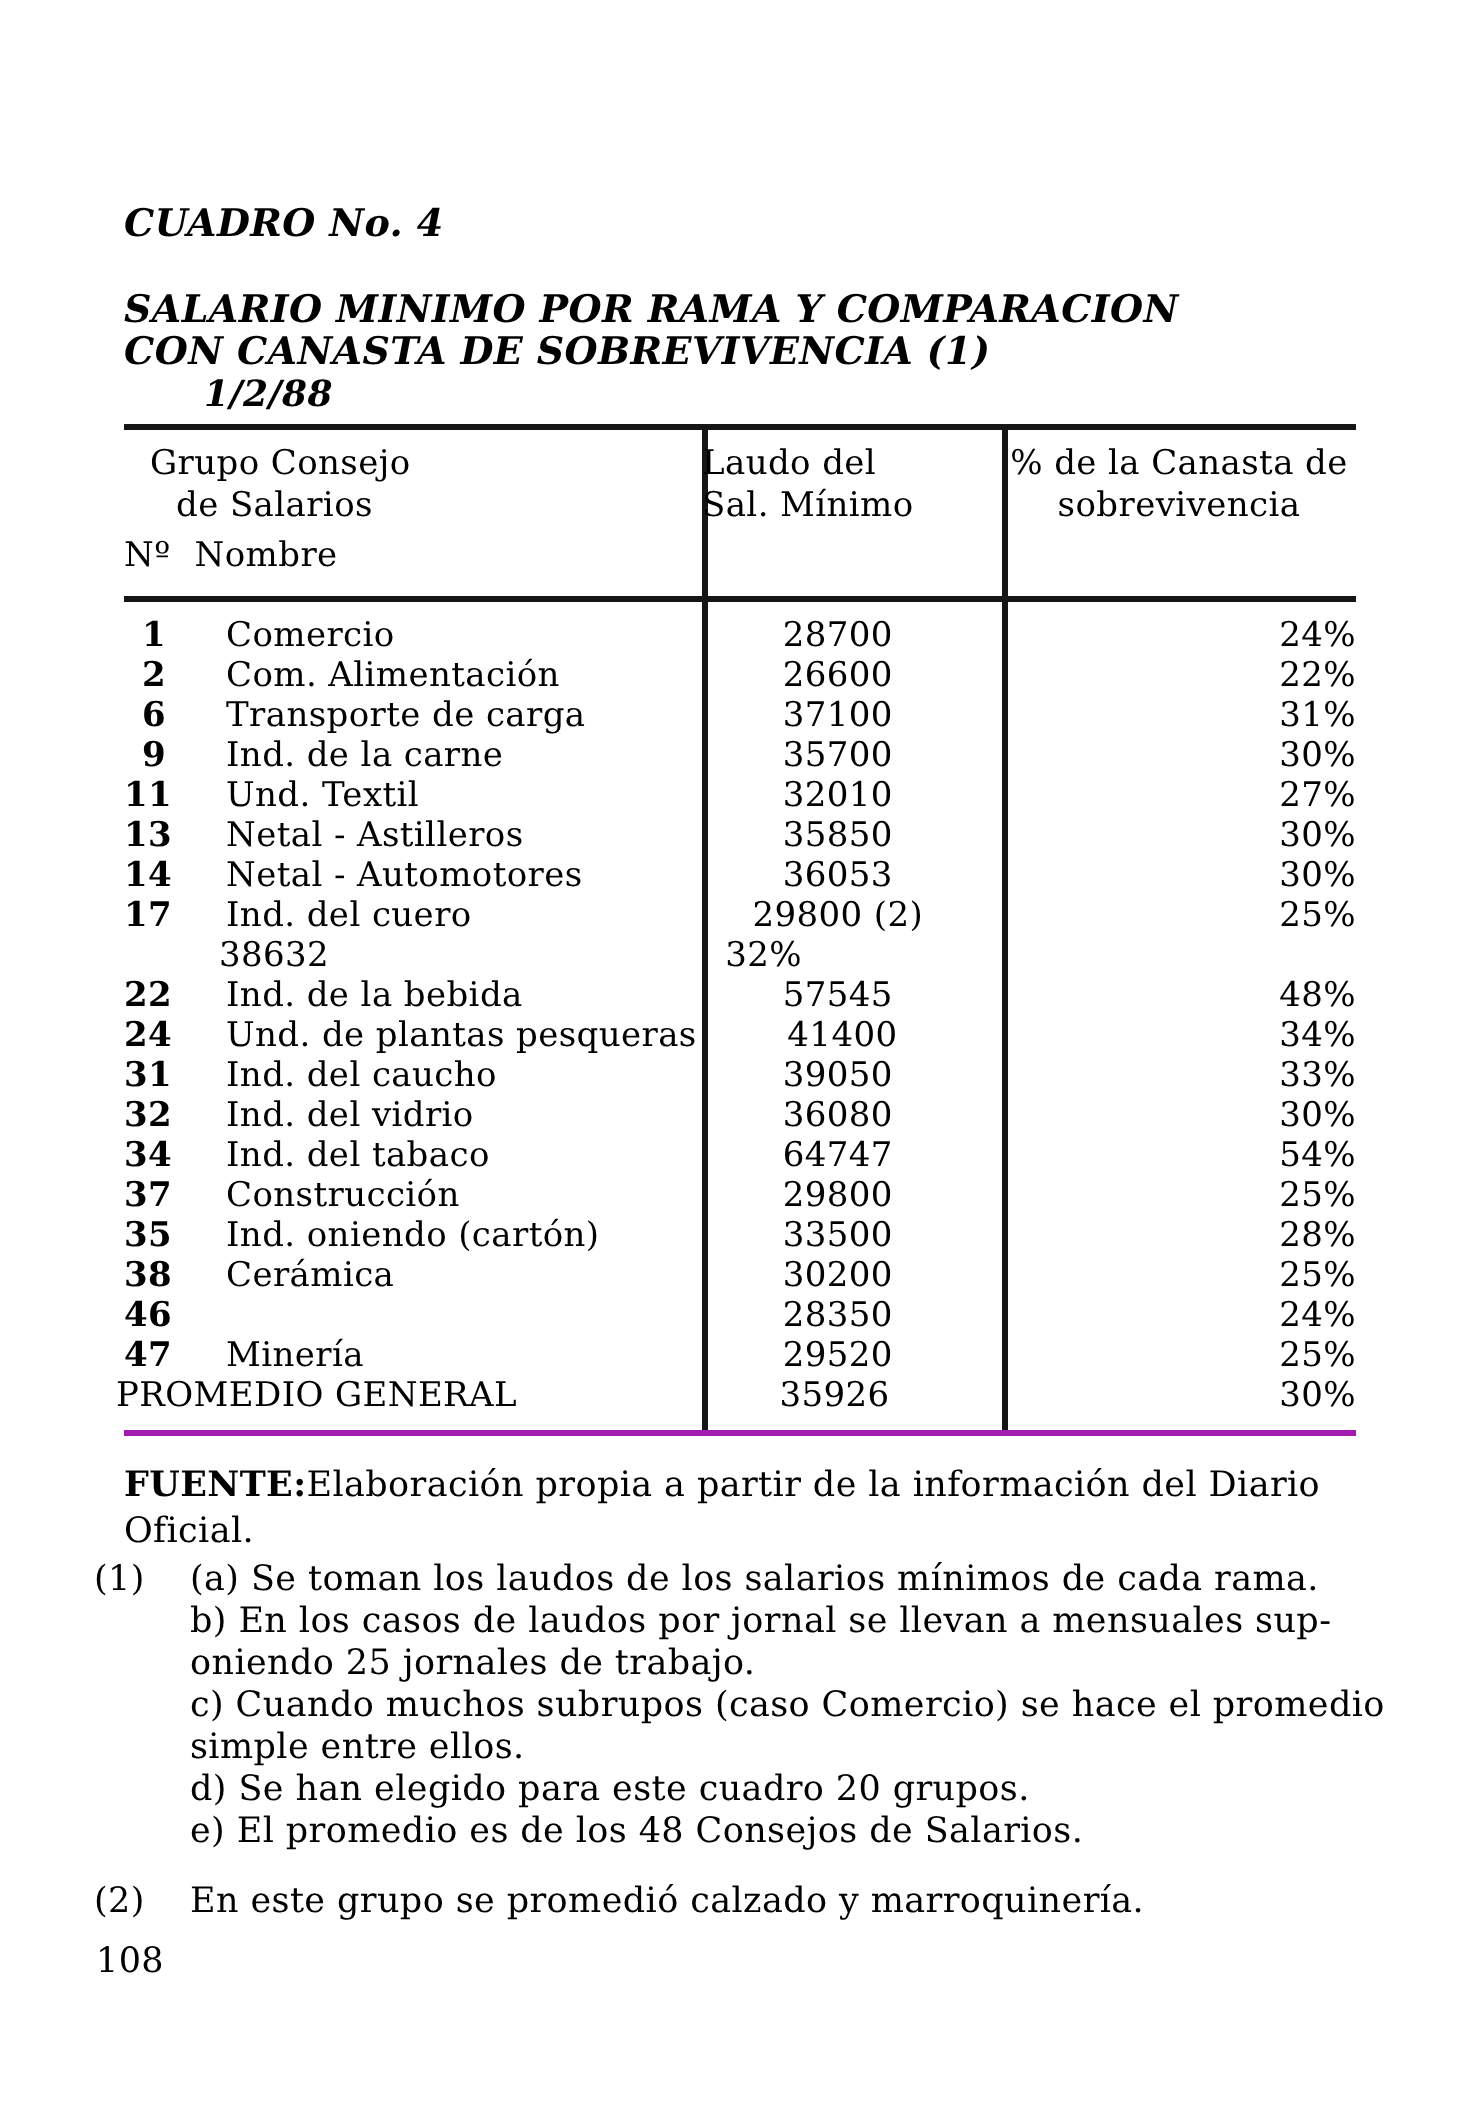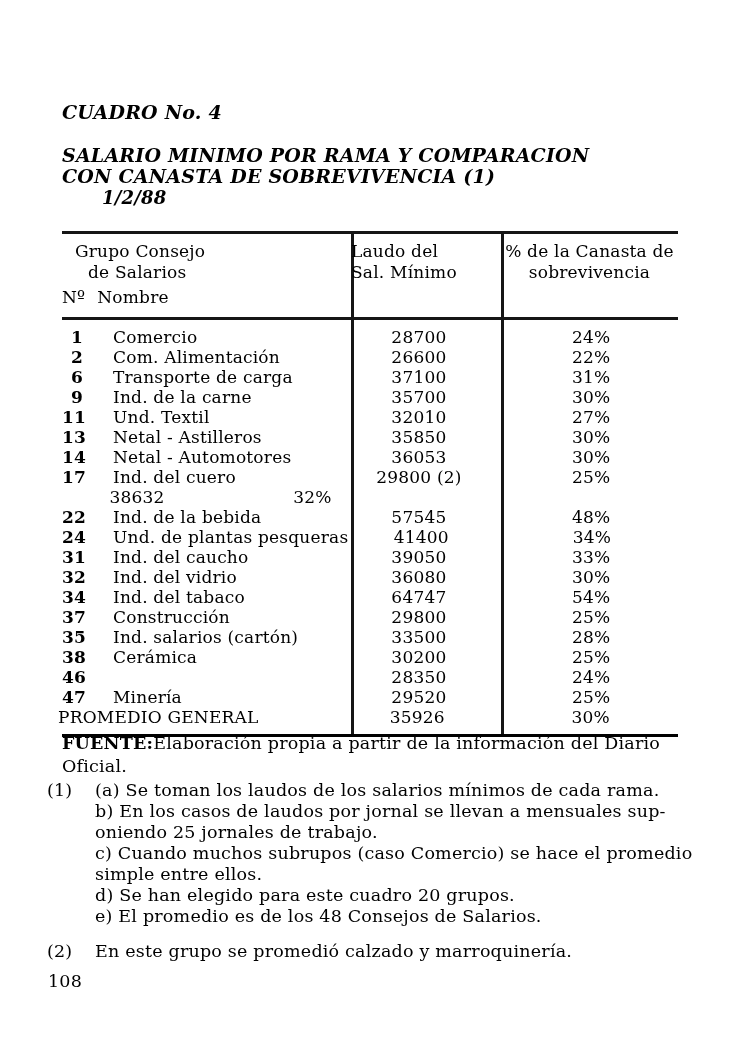--- a/index.html
+++ b/index.html
@@ -6,38 +6,38 @@
   .page{
     position:relative;width:737px;height:1056px;background:#ffffff;
     font-family:"DejaVu Serif","Liberation Serif",serif;color:#000000;
     overflow:hidden;letter-spacing:0.2px;
   }
   
   .cuadro{position:absolute;left:62px;top:101px;font-size:19px;font-weight:700;font-style:italic;}
   .titles{position:absolute;left:62px;top:145px;font-size:19px;font-weight:700;font-style:italic;line-height:21px;white-space:nowrap;}
   .titles .date{font-size:18px;margin-left:40px;}
   
-  .table{position:absolute;left:62px;top:231px;width:616px;
-    border-top:3px solid #161616;border-bottom:3px solid #000000;padding-bottom:7px;}
+  .table{position:absolute;left:62px;top:212px;width:616px;
+    border-top:3px solid #161616;border-bottom:3px solid #a21caf;padding-bottom:7px;}
   .vline{position:absolute;top:0;bottom:0;width:2.5px;background:#161616;}
   .v1{left:289px;}.v2{left:439px;}
   .thead{position:relative;height:83px;border-bottom:3px solid #161616;font-size:17px;}
   .h1{position:absolute;left:13px;top:7px;line-height:21px;}
   .h1 .l2{margin-left:13px;}
   .h1 .l3{margin-left:-13px;margin-top:4px;}
   .hnombre{margin-left:12px;}
   .h2{position:absolute;left:289px;top:7px;width:150px;text-align:left;line-height:21px;}
   .h3{position:absolute;left:439px;top:7px;width:177px;text-align:center;line-height:21px;}
   .tbody{padding-top:7px;}
   .trow{display:flex;height:20px;line-height:20px;font-size:17px;white-space:nowrap;}
   .c1{width:289px;display:flex;}
   .no{width:21px;text-align:right;font-weight:700;}
   .nm{margin-left:30px;}
   .c2{width:150px;text-align:center;}
-  .c3{width:177px;text-align:center;padding-left:12px;}
+  .c3{width:177px;text-align:right;padding-left:12px;}
   .total .c1{display:block;margin-left:-4px;}
   
   .fuente{position:absolute;left:62px;top:732px;font-size:17.5px;line-height:22.5px;white-space:nowrap;}
   .fuente .flabel{font-weight:700;}
   .note-label{position:absolute;left:47px;font-size:17.5px;}
   .nl1{top:780px;}
   .note-lines{position:absolute;left:95px;top:780px;font-size:17.5px;line-height:21px;white-space:nowrap;}
   .nl2{top:941px;}
   .note2-text{position:absolute;left:95px;top:941px;font-size:17.5px;white-space:nowrap;}
   .pageno{position:absolute;left:48px;top:971px;font-size:17.5px;}
@@ -190,21 +190,21 @@
           <div class="c1">
             <span class="no">37</span>
             <span class="nm">Construcción</span>
           </div>
           <div class="c2">29800</div>
           <div class="c3">25%</div>
         </div>
         <div class="trow">
           <div class="c1">
             <span class="no">35</span>
-            <span class="nm">Ind. salarios (cartón)</span>
+            <span class="nm">Ind. oniendo (cartón)</span>
           </div>
           <div class="c2">33500</div>
           <div class="c3">28%</div>
         </div>
         <div class="trow">
           <div class="c1">
             <span class="no">38</span>
             <span class="nm">Cerámica</span>
           </div>
           <div class="c2">30200</div>

